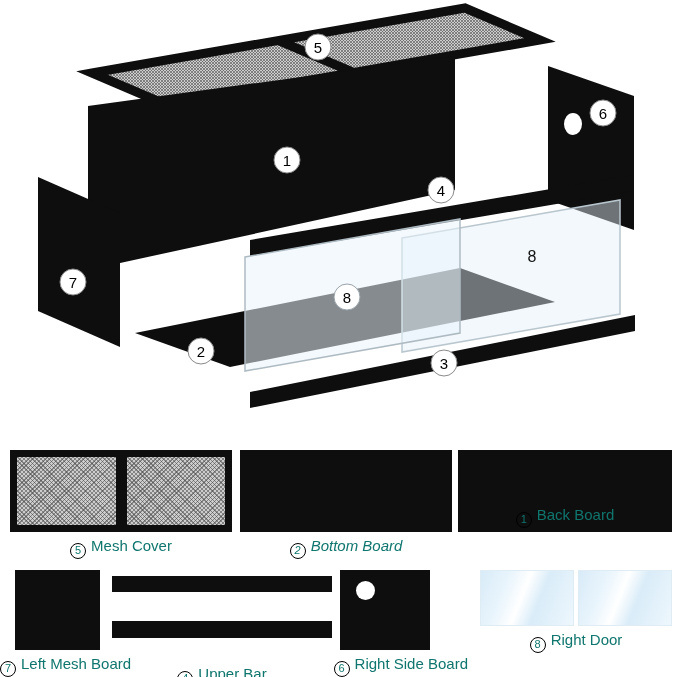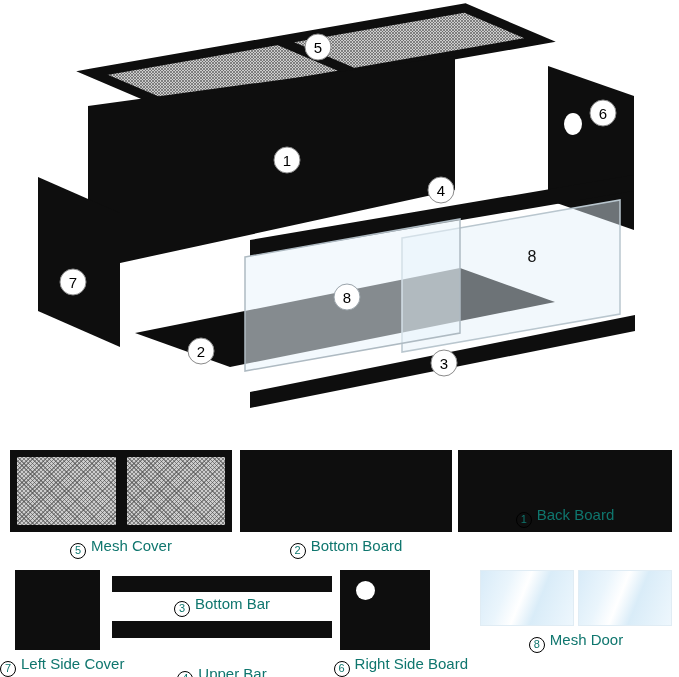--- a/index.html
+++ b/index.html
@@ -95,51 +95,48 @@
     <div class="mesh-half"></div>
     <div class="mesh-divider"></div>
     <div class="mesh-half"></div>
   </div>
   <div class="black-panel" style="left:240px;top:450px;width:212px;height:82px;"></div>
   <div class="black-panel" style="left:458px;top:450px;width:214px;height:82px;"></div>
 
   <div class="caption" style="left:10px;top:537px;width:222px;">
     <span class="cnum">5</span><span>Mesh Cover</span>
   </div>
-  <div class="caption" style="left:240px;top:537px;width:212px;">
+  <div class="caption" style="left:240px;top:537px;width:212px;font-style:italic;">
     <span class="cnum">2</span><span>Bottom Board</span>
   </div>
   <div class="caption" style="left:458px;top:506px;width:214px;">
     <span class="cnum">1</span><span>Back Board</span>
   </div>
 
   <div class="black-panel" style="left:15px;top:570px;width:85px;height:80px;"></div>
 
   <div class="black-panel" style="left:112px;top:576px;width:220px;height:16px;"></div>
-  <div class="caption" style="left:112px;top:595px;width:220px;">
-    <span class="cnum">3</span><span>Bottom Bar</span>
-  </div>
 
   <div class="black-panel" style="left:112px;top:621px;width:220px;height:17px;"></div>
   <div class="caption" style="left:112px;top:643px;width:220px;margin-top:22px;">
     <span class="cnum">4</span><span>Upper Bar</span>
   </div>
 
   <div class="black-panel" style="left:340px;top:570px;width:90px;height:80px;">
     <div class="hole" style="left:16px;top:11px;width:19px;height:19px;"></div>
   </div>
 
   <div class="glass-wrap" style="left:480px;top:570px;width:192px;height:56px;">
     <div class="glass-pane"></div>
     <div class="glass-pane"></div>
   </div>
   <div class="caption" style="left:480px;top:631px;width:192px;">
-    <span class="cnum">8</span><span>Mesh Door</span>
+    <span class="cnum">8</span><span>Right Door</span>
   </div>
 
   <div class="caption" style="left:0px;top:655px;width:120px;">
-    <span class="cnum">7</span><span>Left Side Cover</span>
+    <span class="cnum">7</span><span>Left Mesh Board</span>
   </div>
   <div class="caption" style="left:302px;top:655px;width:166px;text-align:right;">
     <span class="cnum">6</span><span>Right Side Board</span>
   </div>
 
 </div>
 
 </body></html>

